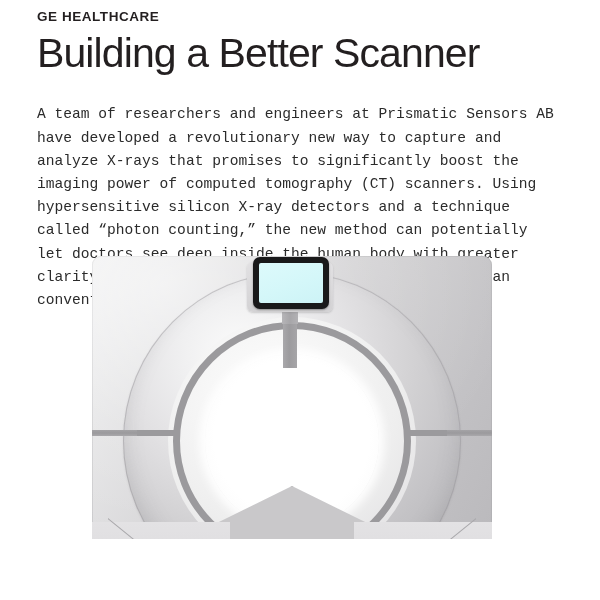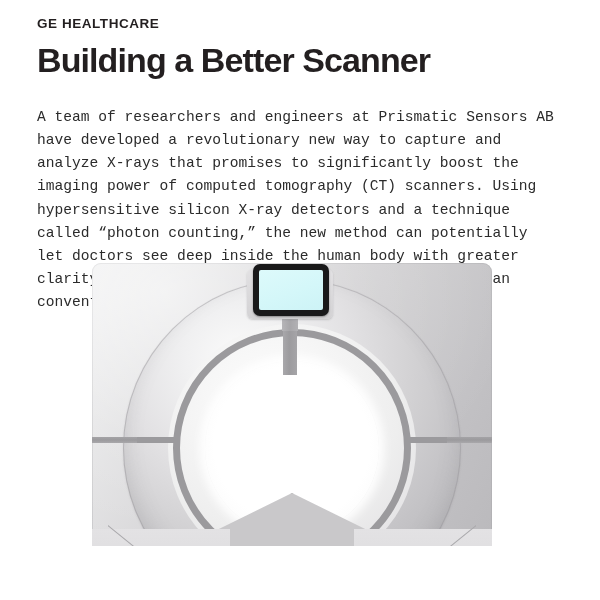--- a/index.html
+++ b/index.html
@@ -11,21 +11,20 @@
     font-family: "Liberation Sans", sans-serif;
     -webkit-font-smoothing: antialiased;
   }
 
   #page {
     position: relative;
     width: 600px;
     height: 539px;
     overflow: hidden;
     background: #ffffff;
-    margin-top: 7px;
   }
 
   
   .article {
     position: absolute;
     left: 37px;
     top: 0px;
     width: 528px;
   }
 
@@ -35,22 +34,22 @@
     font-size: 13.5px;
     letter-spacing: 0.55px;
     color: #231f20;
     margin-top: 9px;
     line-height: 16px;
     white-space: nowrap;
   }
 
   .headline {
     font-family: "Liberation Sans", sans-serif;
-    font-weight: bold;
-    font-size: 34px;
+    font-weight: normal;
+    font-size: 41px;
     letter-spacing: -0.9px;
     color: #231f20;
     line-height: 46px;
     margin-top: 5px;
     white-space: nowrap;
   }
 
   .deck {
     font-family: Liberation Mono, monospace;
     font-size: 14.6px;

